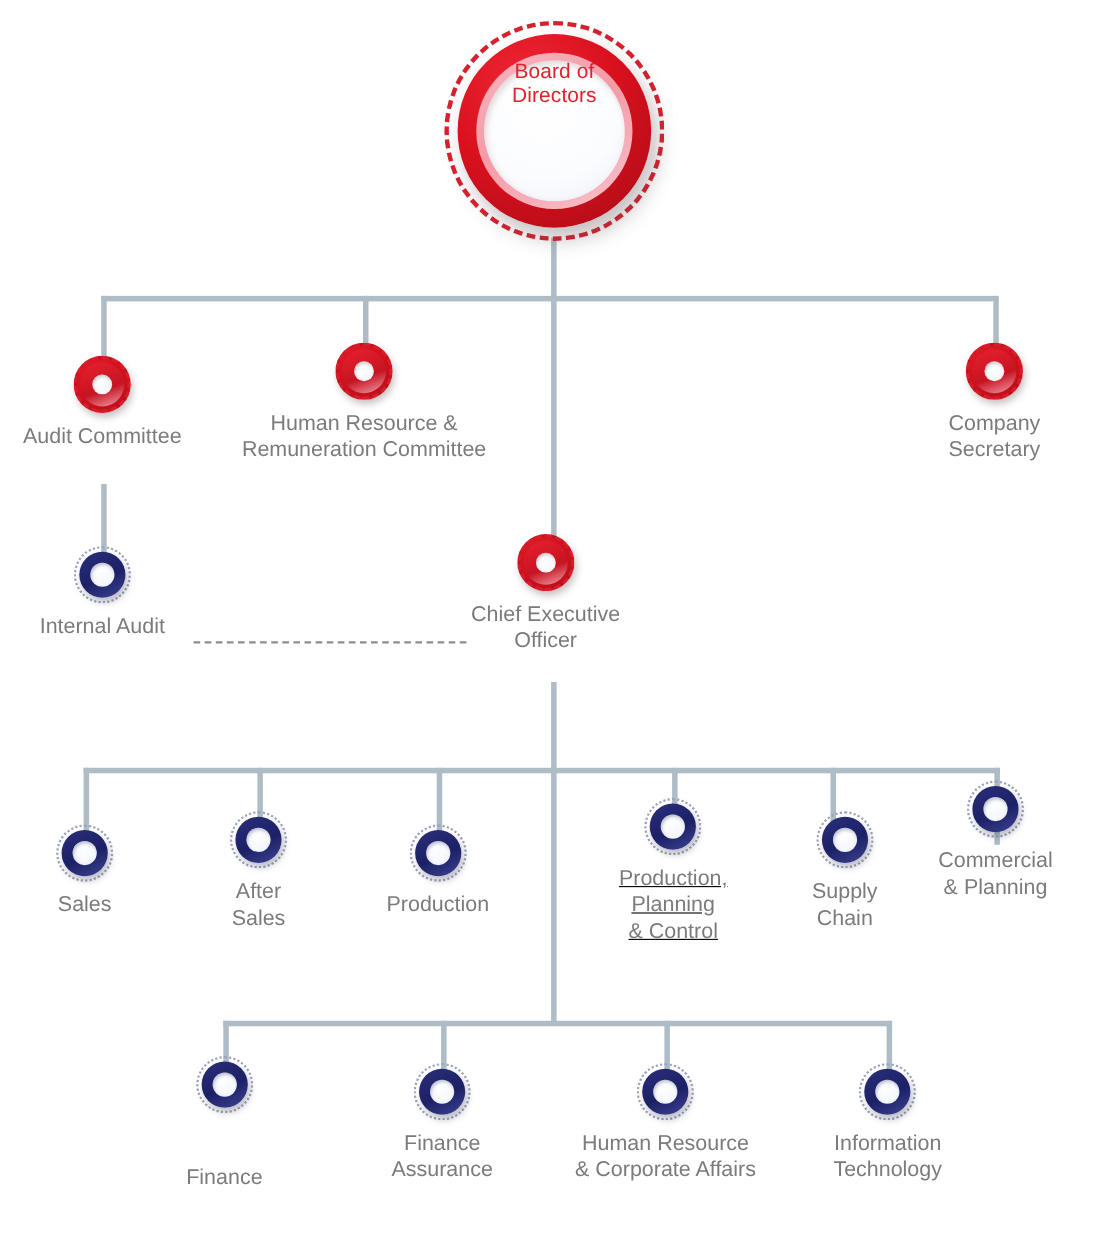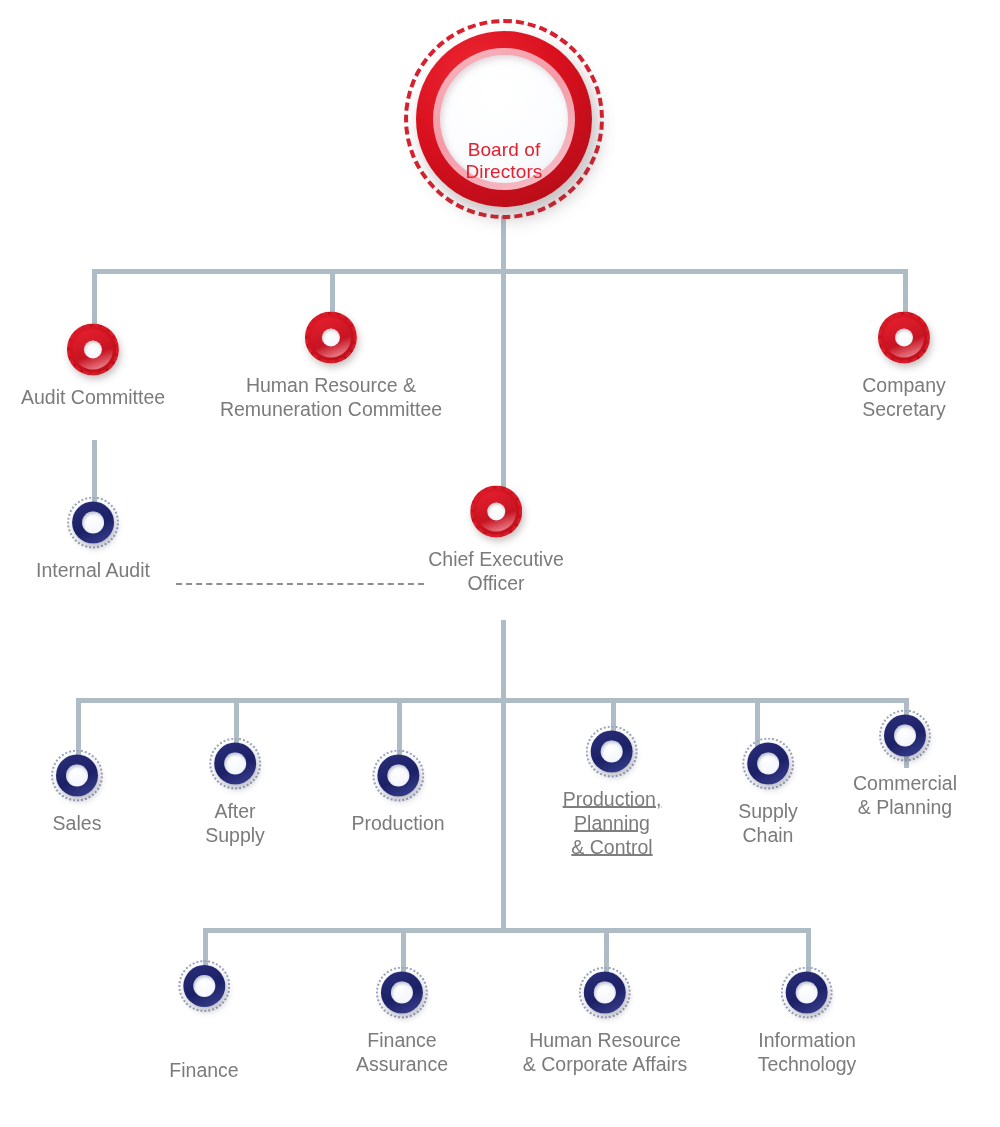--- a/index.html
+++ b/index.html
@@ -138,21 +138,21 @@
     box-sizing: border-box;
     padding: 7px;
   }
   .node.root .core {
     width: 100%;
     height: 100%;
     border-radius: 50%;
     background: radial-gradient(circle at 42% 30%, #ffffff 0%, #fbfcfe 60%, #eaeff7 100%);
     box-shadow: inset 2px 3px 6px rgba(140,100,110,0.25);
     display: flex;
-    align-items: flex-end;
+    align-items: flex-start;
     justify-content: center;
   }
   .root-label {
     color: #e4202e;
     font-size: 19px;
     line-height: 22px;
     text-align: center;
     letter-spacing: 0.1px;
   }
 
@@ -274,21 +274,21 @@
     <div class="node-label">Sales</div>
   </div>
 
   <div class="node" style="left:235px; top:792px;">
     <div class="disc blue">
       <div class="ring">
           <div class="core"></div>
         </div>
     </div>
     <div class="node-label">After
-Supply</div>
+Sales</div>
   </div>
 
   <div class="node" style="left:398px; top:792px;">
     <div class="disc blue">
       <div class="ring">
           <div class="core"></div>
         </div>
     </div>
     <div class="node-label">Production</div>
   </div>

